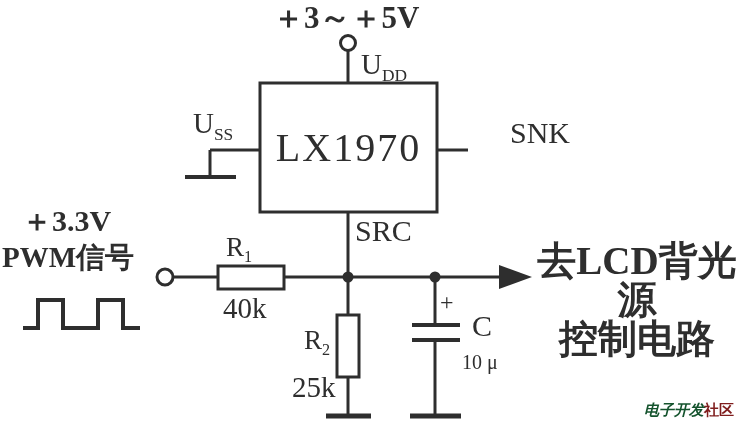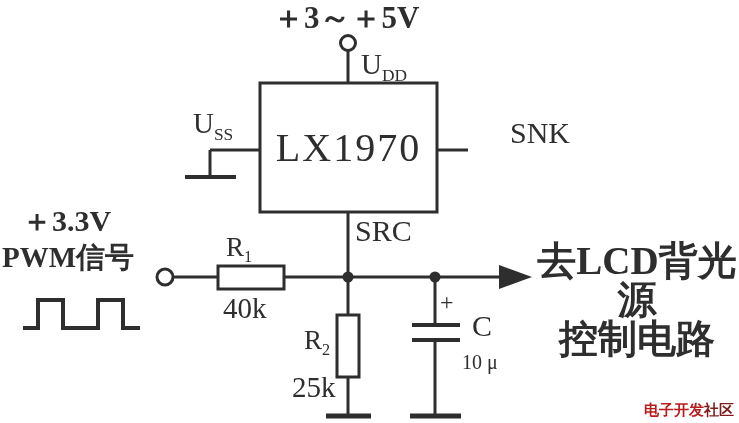--- a/index.html
+++ b/index.html
@@ -20,21 +20,21 @@
   .out-text{
     position:absolute;left:536px;top:241px;width:202px;
     text-align:center;font-size:39px;line-height:39px;font-weight:bold;
     font-family:"Liberation Serif","DejaVu Serif",serif;
   }
   .watermark{
     position:absolute;right:5px;bottom:5px;text-align:right;
     font-family:"Liberation Sans","DejaVu Sans",sans-serif;line-height:1.1;
   }
   .wm-line1{font-size:15px;font-weight:bold;}
-  .wm-dark{color:#b91c1c;}
+  .wm-dark{color:#14532d;font-style:italic;}
   .wm-light{color:#7f1d1d;}
   .wm-logo{font-size:19px;font-weight:bold;color:#929292;letter-spacing:1px;}
 </style>
 </head>
 <body>
 
 <div class="stage">
 
   <svg width="739" height="423" viewBox="0 0 739 423">
     <g stroke="#2e2e2e" fill="none" stroke-width="3">

